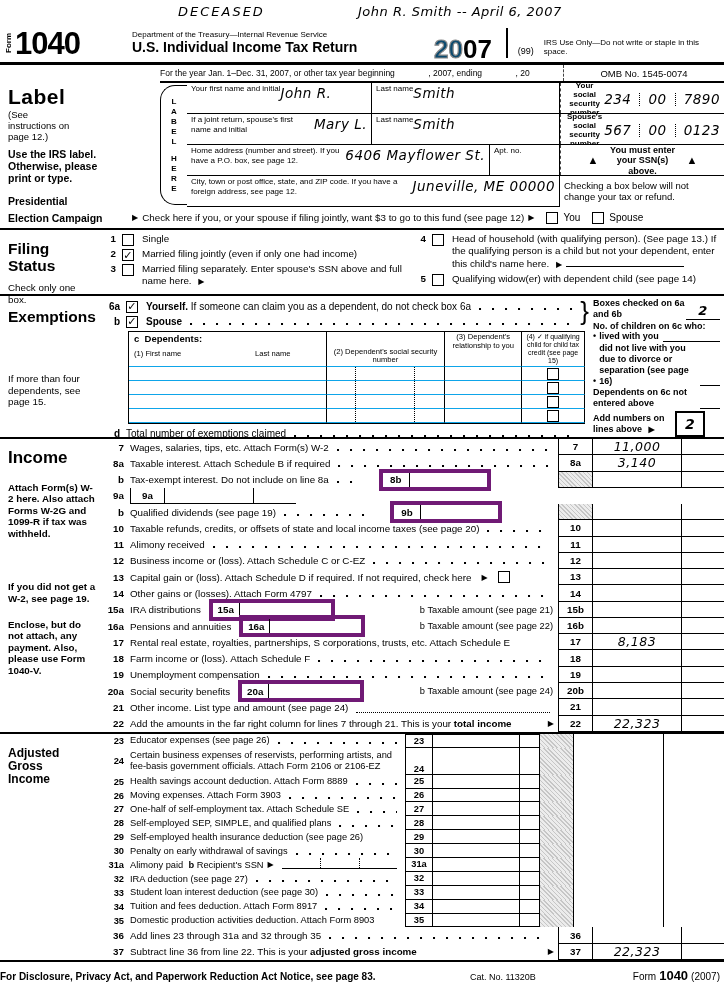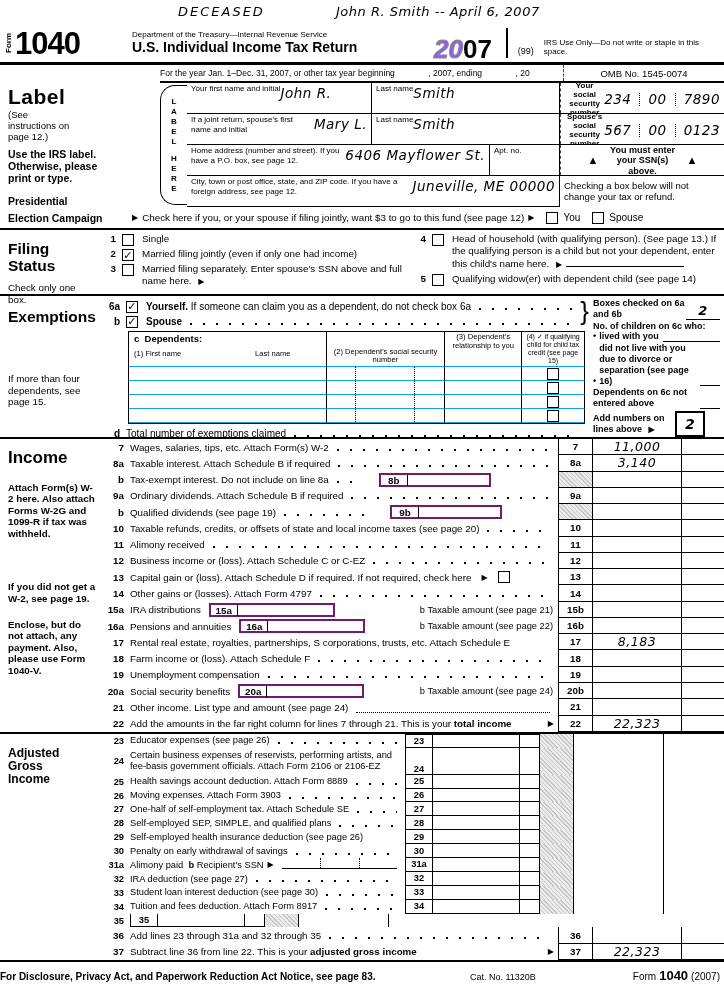--- a/index.html
+++ b/index.html
@@ -3,31 +3,31 @@
 <meta charset="utf-8">
 <style>
   html,body{margin:0;padding:0;background:#fff;}
   .sheet{position:relative;width:724px;height:993px;background:#fff;color:#000;
     font-family:"Liberation Sans",sans-serif;font-size:10px;overflow:hidden;box-sizing:border-box;}
   .b{font-weight:bold;}
   .hand{font-family:"DejaVu Sans",sans-serif;font-style:italic;letter-spacing:.5px;white-space:nowrap;}
   
   .annot{position:relative;height:24px;}
   .deceased{position:absolute;left:178px;top:4px;font-size:13px;letter-spacing:2px;}
-  .decedent{position:absolute;left:336px;top:4px;font-size:13px;}
+  .decedent{position:absolute;left:358px;top:4px;font-size:13px;}
   
   .hdr{display:flex;align-items:stretch;border-bottom:3px solid #000;height:38px;}
   .hdr-form{display:flex;align-items:center;width:128px;flex:none;padding-left:4px;}
   .form-word{writing-mode:vertical-rl;transform:rotate(180deg);font-size:8px;font-weight:bold;margin-right:2px;}
   .form-num{font-size:31px;font-weight:bold;letter-spacing:-1px;line-height:1;}
   .hdr-mid{flex:none;width:300px;display:flex;flex-direction:column;justify-content:center;}
   .agency{font-size:8px;}
   .title{font-size:14px;font-weight:bold;line-height:1.2;}
   .year{font-size:26px;font-weight:bold;line-height:1;align-self:flex-end;margin:6px 6px 0 2px;}
-  .y20{color:#8b5cf6;font-style:italic;-webkit-text-stroke:1.2px #8a8a8a;}
+  .y20{color:#0c4a6e;-webkit-text-stroke:1.2px #8a8a8a;}
   .hdr-right{flex:1;display:flex;align-items:flex-end;gap:10px;border-left:2px solid #000;margin:4px 0 4px 8px;padding:0 0 2px 10px;}
   .code99{font-size:9px;}
   .irsuse{font-size:8px;}
   
   .tyrow{display:flex;align-items:center;height:16px;border-bottom:2px solid #000;font-size:8.5px;margin-left:160px;}
   .tyrow .gap{flex:1;}
   .omb{width:160px;flex:none;text-align:center;font-size:9.5px;border-left:1px dashed #444;align-self:stretch;display:flex;align-items:center;justify-content:center;}
   
   .lblock{display:flex;}
   .lside{width:160px;flex:none;box-sizing:border-box;padding:2px 6px 0 8px;display:flex;flex-direction:column;}
@@ -108,21 +108,21 @@
   .frow{display:flex;align-items:stretch;height:16.28px;font-size:9.8px;}
   .frow .pre{width:24px;text-align:right;padding-right:6px;font-weight:bold;flex:none;align-self:center;}
   .ft{flex:1;display:flex;align-items:center;min-width:0;}
   .nc{width:34px;flex:none;border-left:1px solid #000;border-bottom:1px solid #000;box-sizing:border-box;
       display:flex;align-items:center;justify-content:center;font-weight:bold;}
   .ac{width:89px;flex:none;border-left:1px solid #000;border-bottom:1px solid #000;box-sizing:border-box;
       display:flex;align-items:center;justify-content:center;}
   .ac .hand{font-size:12.5px;}
   .cc{width:43px;flex:none;border-left:1px solid #000;border-bottom:1px solid #000;box-sizing:border-box;}
   .shaded{background-image:repeating-linear-gradient(45deg,#c6c6c6 0 1px,#ececec 1px 3px);}
-  .sb{display:flex;border:2px solid #701a75;box-sizing:border-box;height:14px;align-self:center;flex-direction:column;}
+  .sb{display:flex;border:4px solid #701a75;box-sizing:border-box;height:22px;align-self:center;}
   .sb .sbn{border-right:1px solid #000;font-weight:bold;display:flex;align-items:center;justify-content:center;width:26px;}
   .sb .sbv{flex:1;}
   .sb1{width:112px;margin:0 40px 0 8px;}
   .sb2{width:126px;margin-left:8px;}
   .bl{margin-left:auto;padding-right:5px;font-size:9.3px;white-space:nowrap;}
   .ckhere{display:flex;align-items:center;gap:6px;margin-left:6px;margin-right:10px;}
   
   .arow{display:flex;align-items:stretch;height:13.9px;font-size:9.3px;}
   .arow.tall{height:27px;}
   .arow .pre{width:24px;text-align:right;padding-right:6px;font-weight:bold;flex:none;align-self:center;}
@@ -480,24 +480,20 @@
               <span class="sbv"></span>
             </span>
         </span>
         <span class="nc shaded"></span>
         <span class="ac"></span>
         <span class="cc"></span>
       </div>
 
       <div class="frow">
         <span class="pre">9a</span>
-        <span class="ft">
-            <span>Ordinary dividends. Attach Schedule B if required</span>
-            <span class="dots"></span>
-          </span>
         <span class="nc">9a</span>
         <span class="ac"></span>
         <span class="cc"></span>
       </div>
 
       <div class="frow">
         <span class="pre">b</span>
         <span class="ft">
           <span>Qualified dividends (see page 19)</span>
           <span class="dots" style="max-width:90px;"></span>
@@ -853,20 +849,23 @@
         <span class="snc">34</span>
         <span class="sac"></span>
         <span class="scc"></span>
         <span class="ash"></span>
         <span class="aer"></span>
         <span class="acc2"></span>
       </div>
 
       <div class="arow">
         <span class="pre">35</span>
+        <span class="alab">
+            <span>Domestic production activities deduction. Attach Form 8903</span>
+          </span>
         <span class="snc">35</span>
         <span class="sac"></span>
         <span class="scc"></span>
         <span class="ash"></span>
         <span class="aer"></span>
         <span class="acc2"></span>
       </div>
 
       <div class="frow">
         <span class="pre">36</span>

